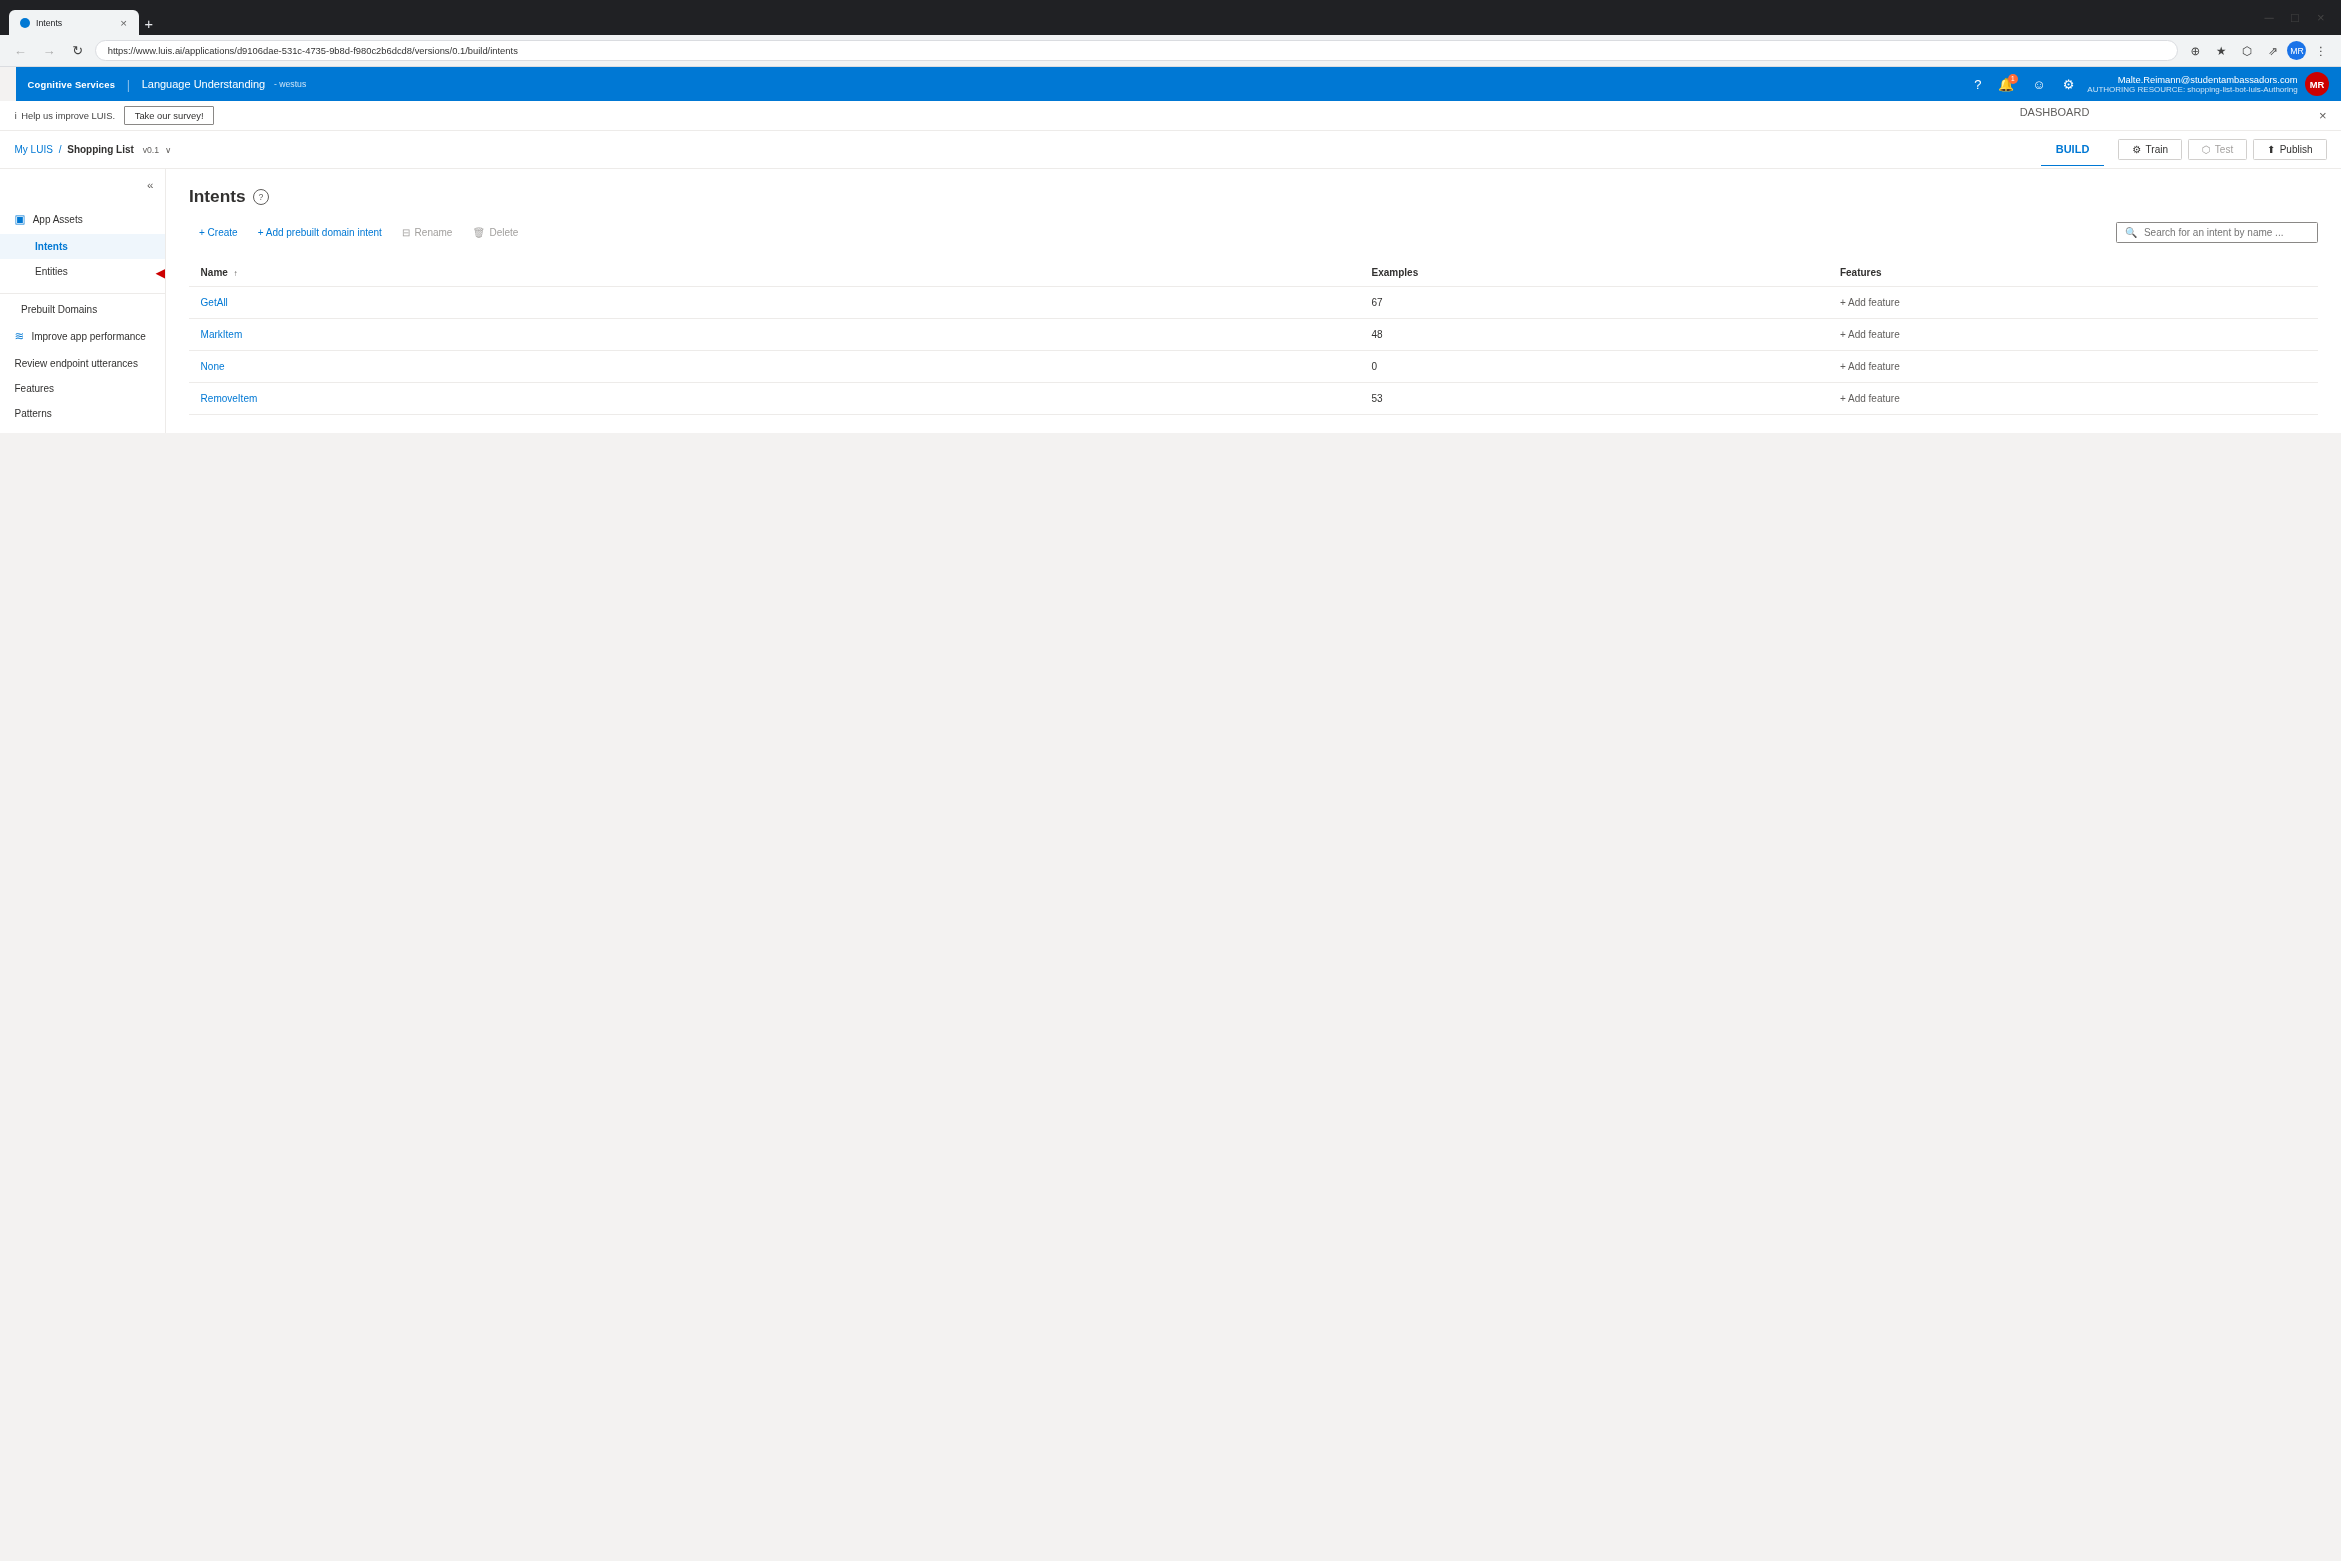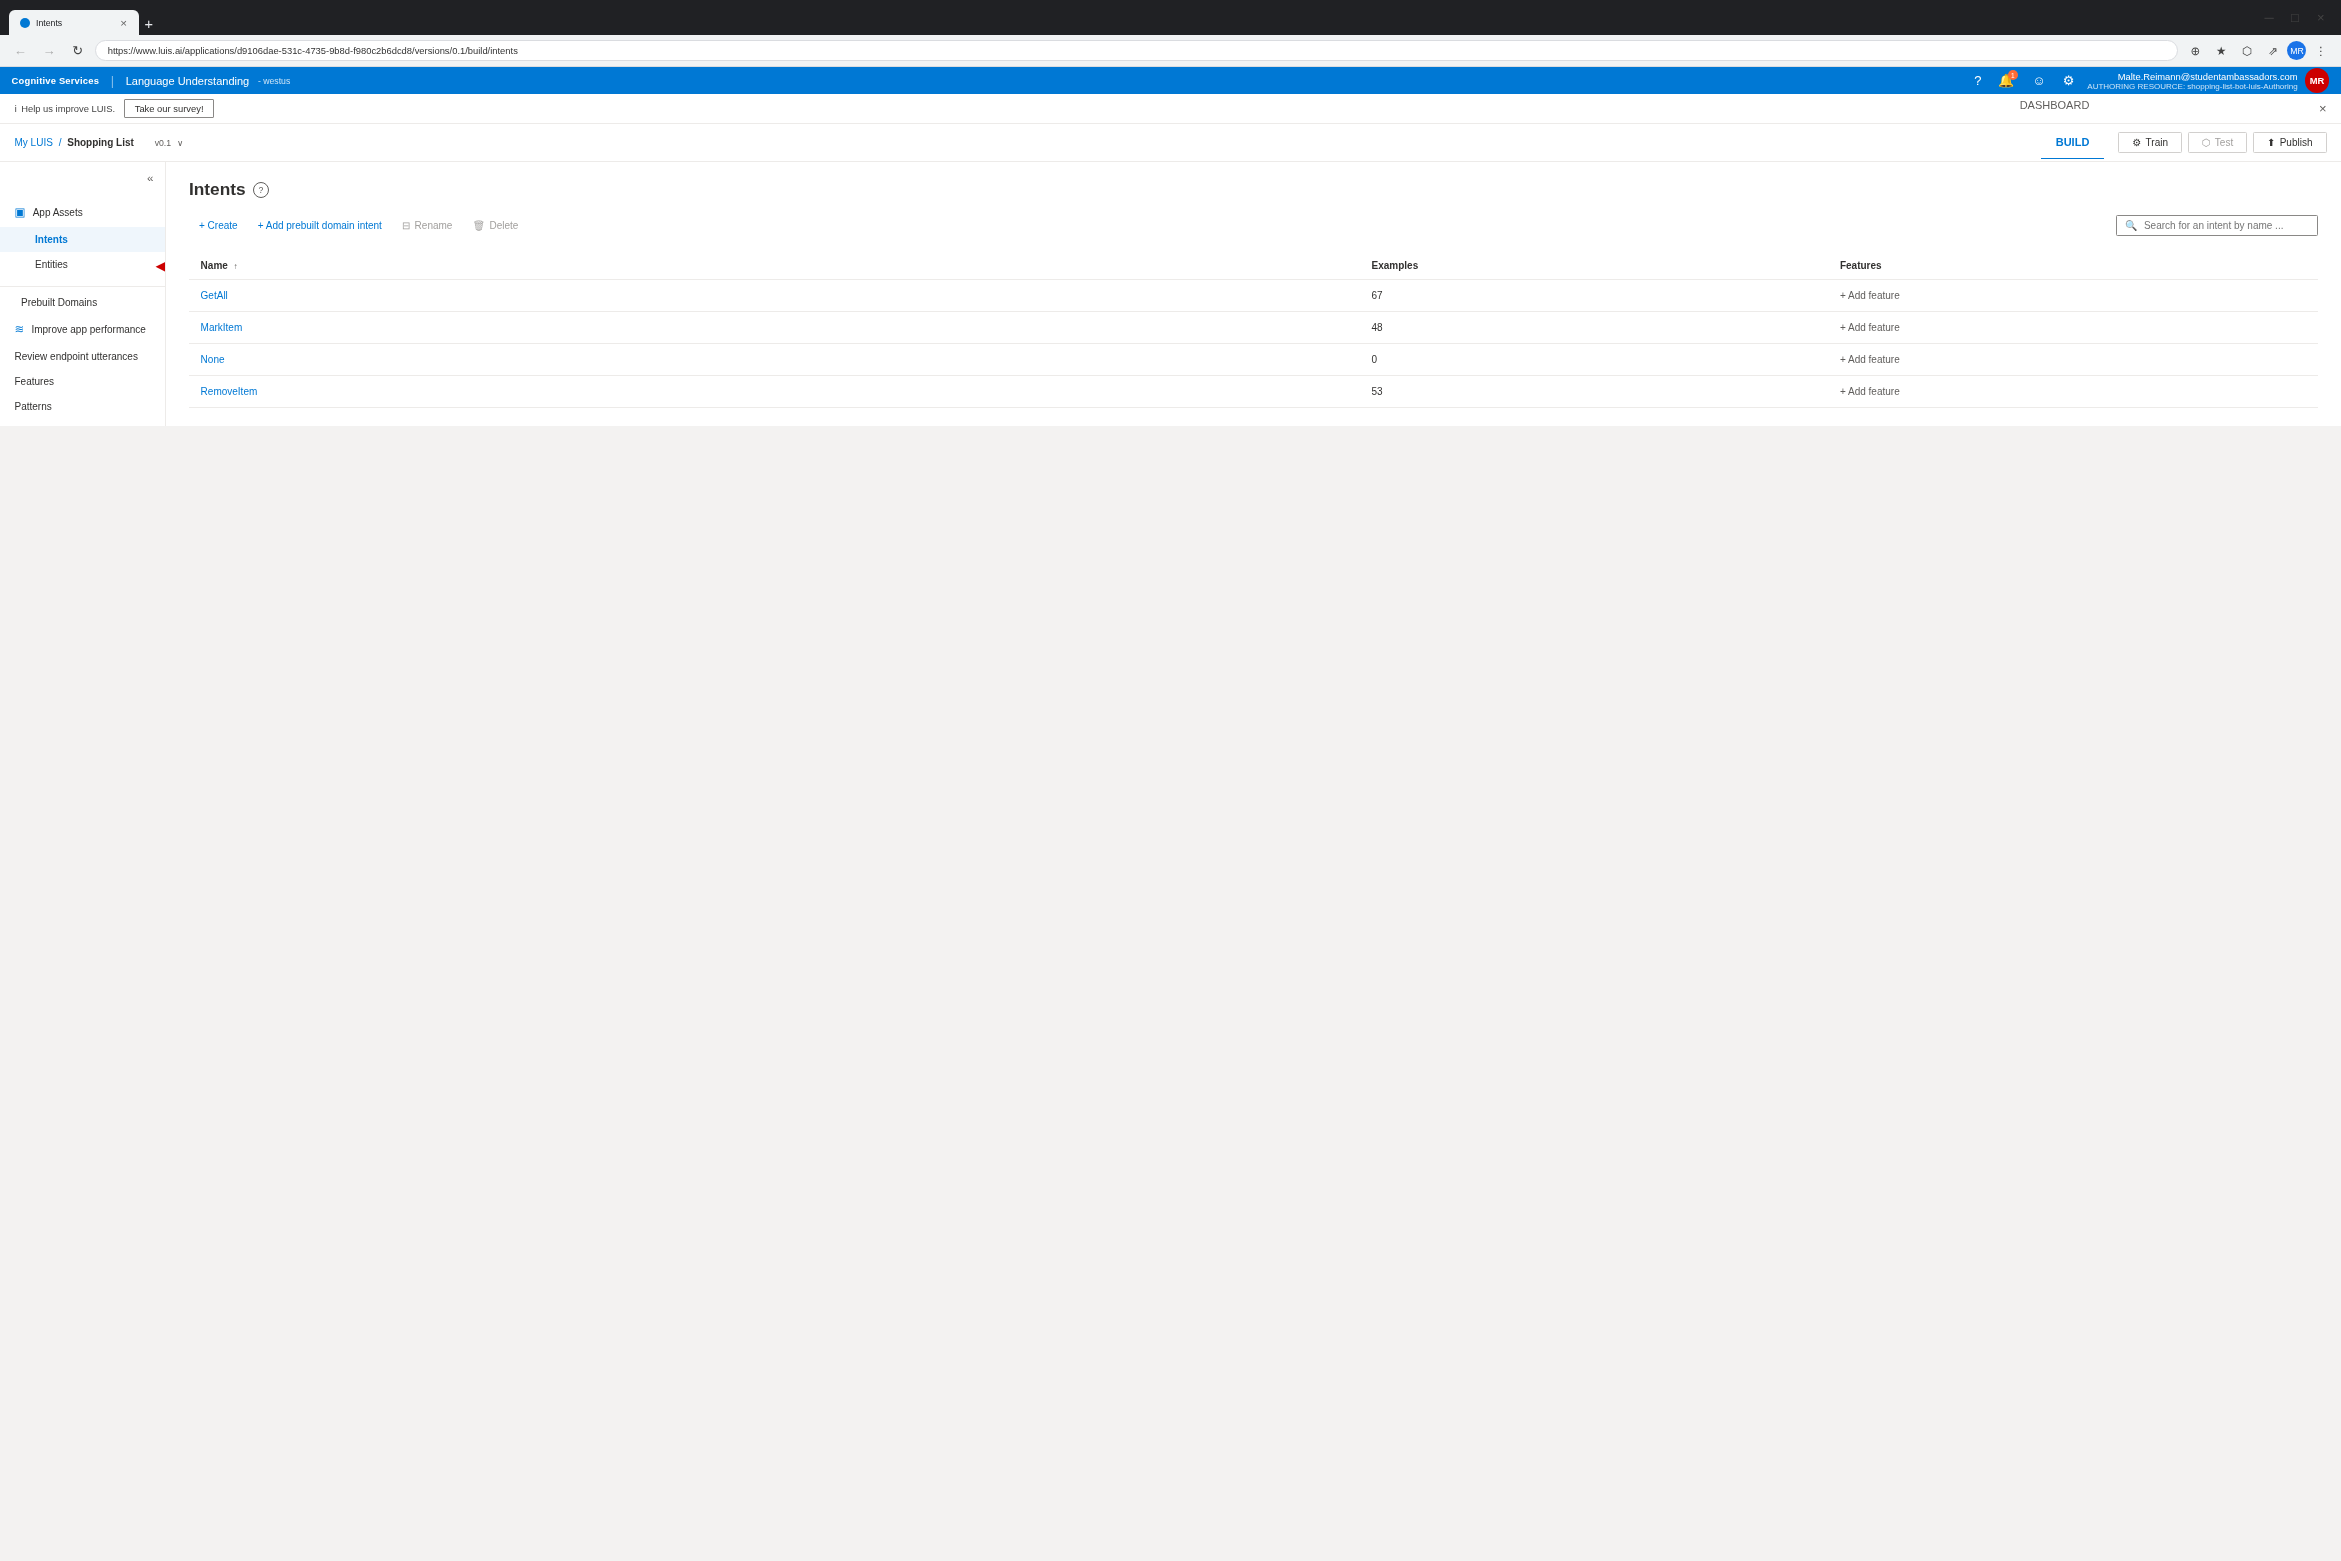--- a/index.html
+++ b/index.html
@@ -98,26 +98,27 @@
       font-size: 8.7px;
       display: flex;
       align-items: center;
       justify-content: center;
       cursor: pointer;
     }
 
     
     .app-bar {
       background: #0078d4;
-      height: 27px;
+      height: 34px;
       display: flex;
       align-items: center;
       padding: 0 11.6px;
       color: white;
       gap: 8.7px;
+      margin-left: 16px;
     }
     .app-bar-logo {
       font-size: 9.4px;
       font-weight: 600;
       letter-spacing: 0.2px;
     }
     .app-bar-separator {
       color: rgba(255,255,255,0.5);
       font-size: 13px;
       margin: 0 2.9px;
@@ -216,21 +217,21 @@
       color: #0078d4;
       flex: 1;
     }
     .breadcrumb-current {
       font-weight: 600;
       color: #323130;
     }
     .version-badge {
       font-size: 8.7px;
       color: #605e5c;
-      margin-left: 15px;
+      margin-left: 3px;
     }
     .chevron-down { font-size: 8.7px; color: #605e5c; cursor: pointer; }
 
     .nav-tabs {
       display: flex;
       align-items: flex-end;
       gap: 4px;
       flex-direction: column;
     }
     .nav-tab {

